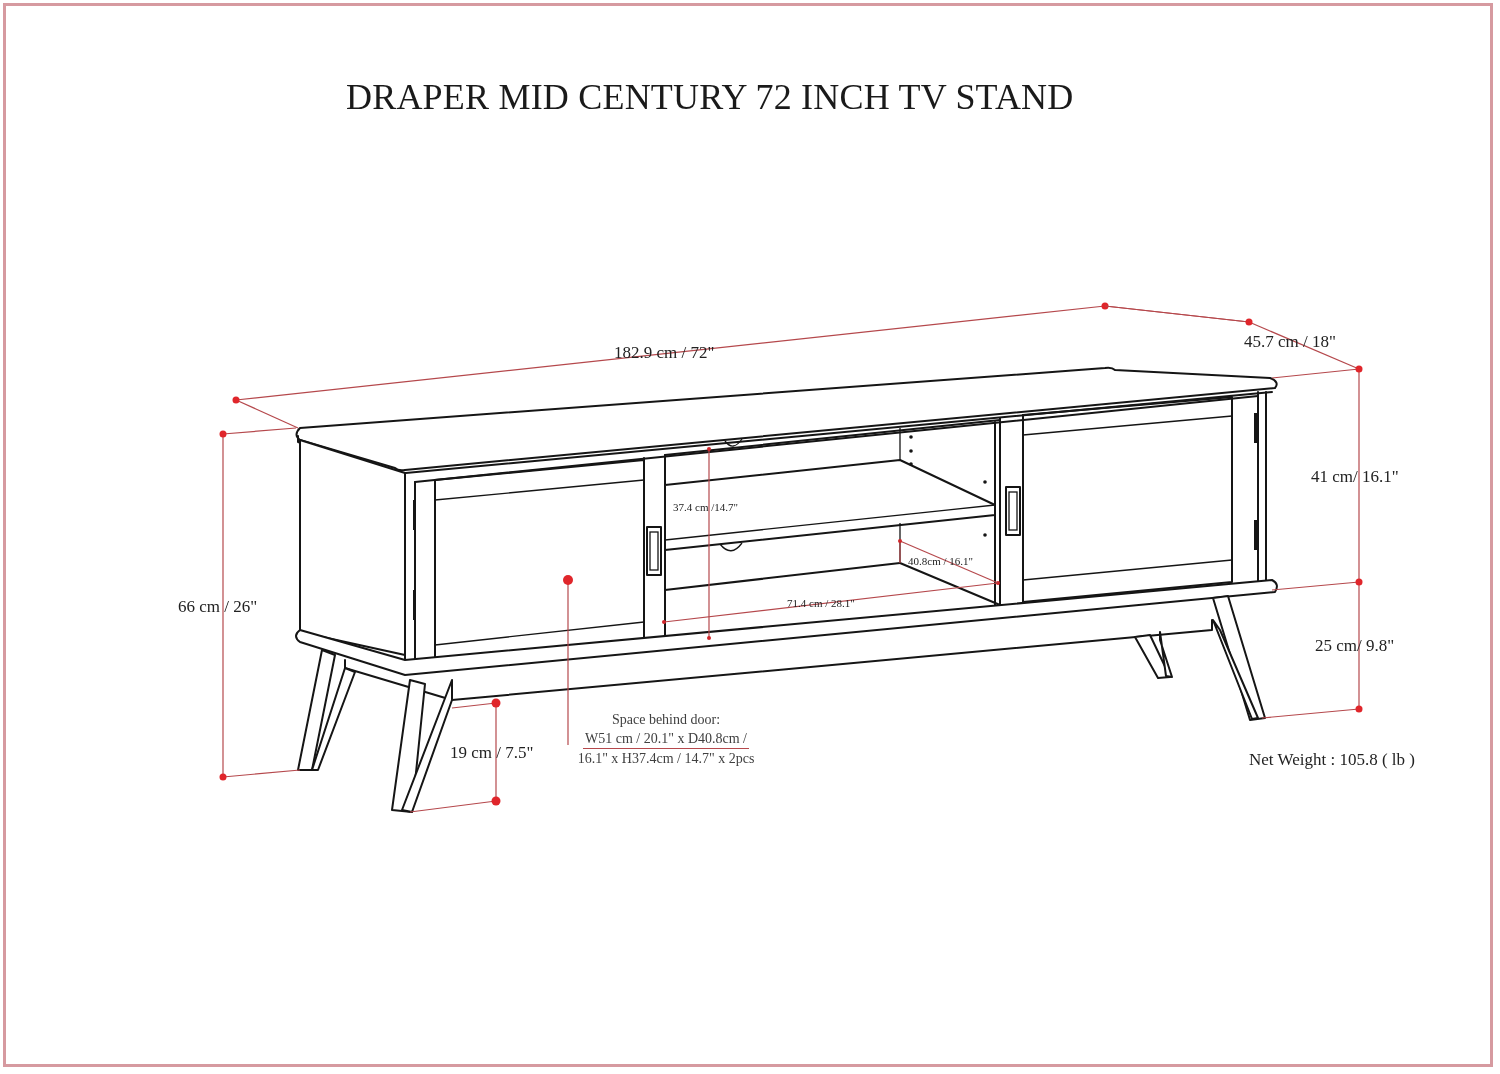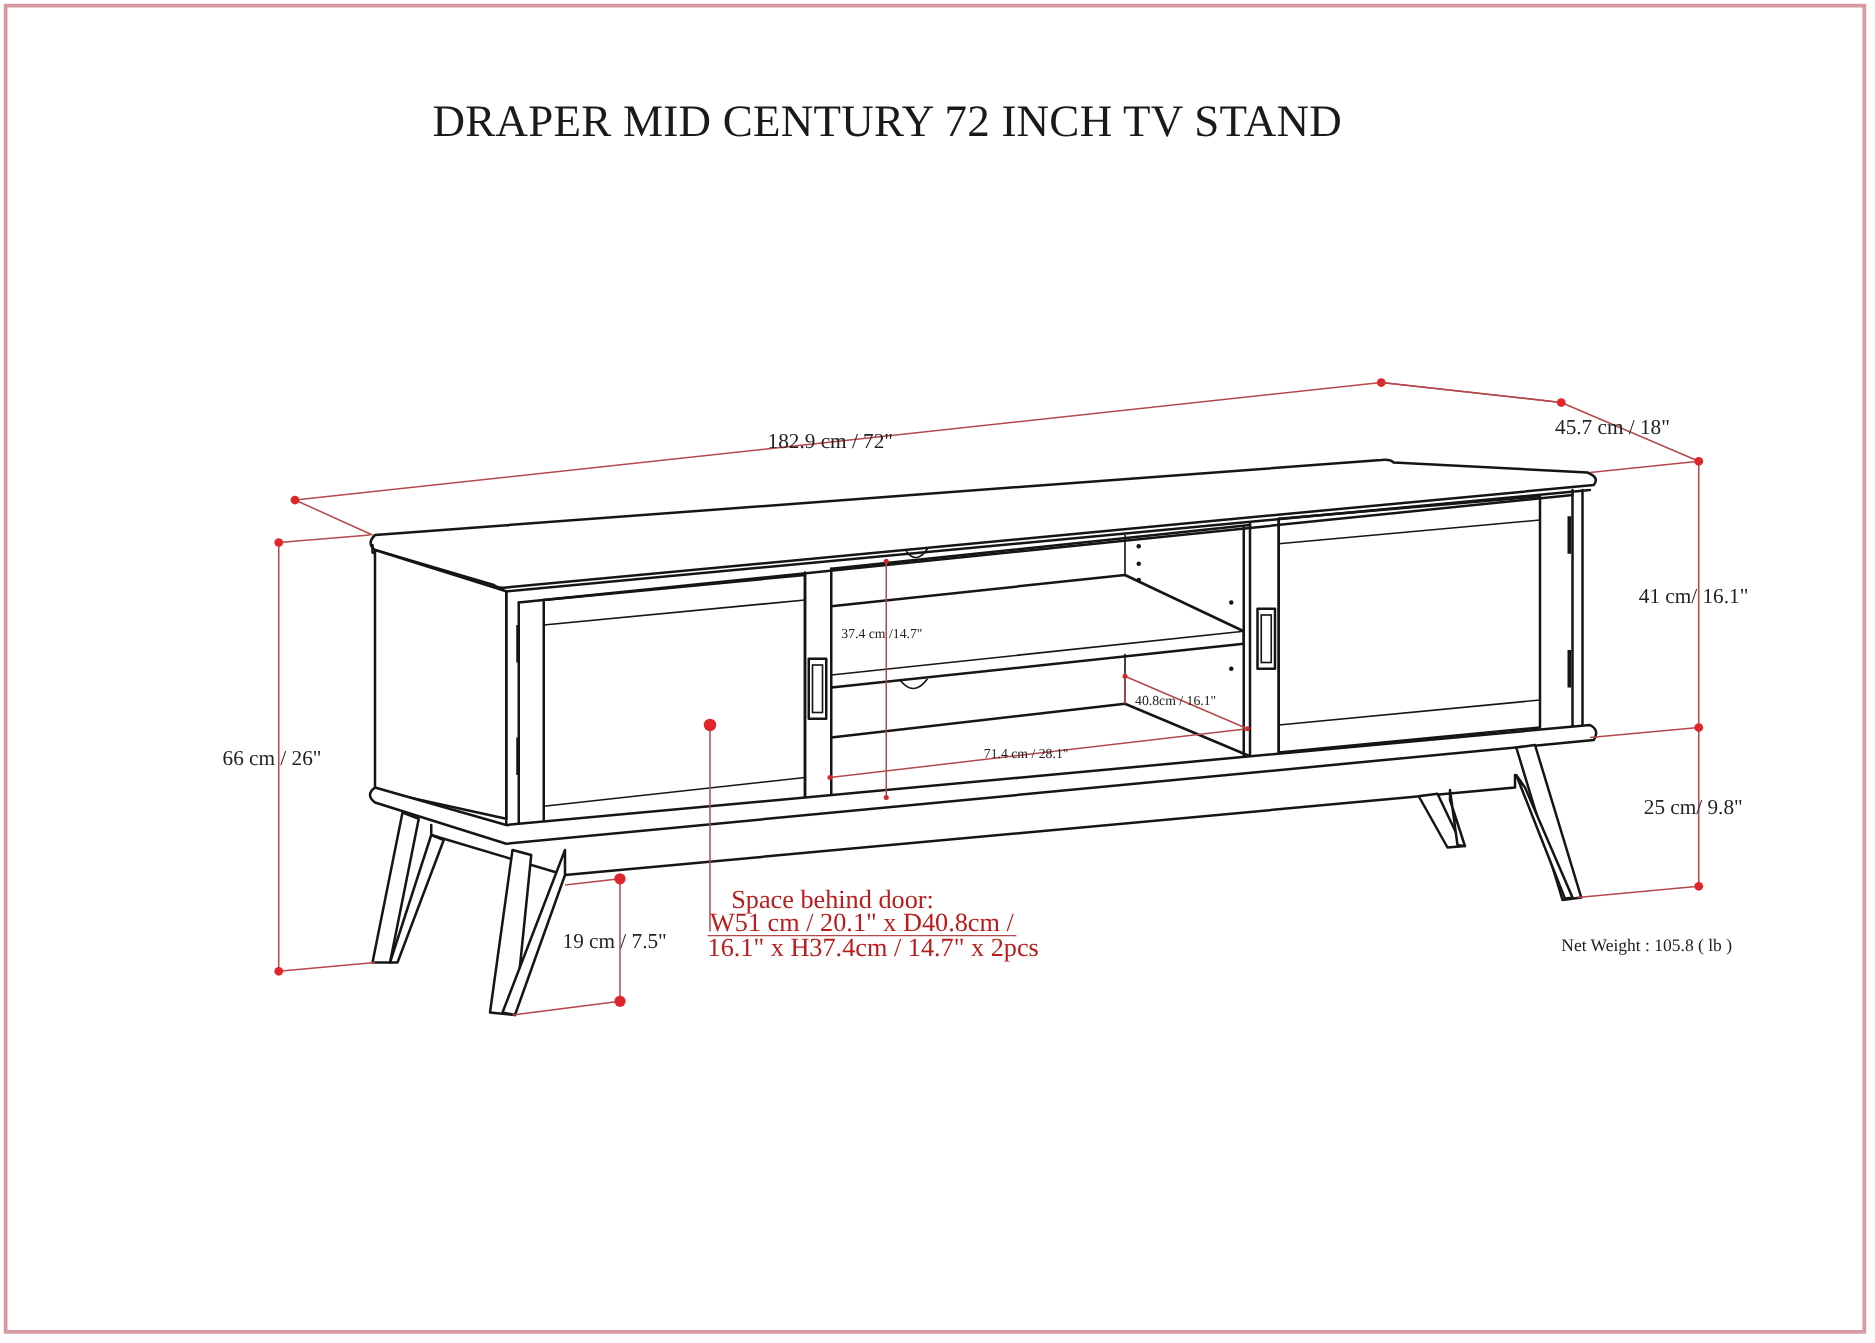--- a/index.html
+++ b/index.html
@@ -3,23 +3,23 @@
 <meta charset="utf-8">
 <style>
   html, body { margin: 0; padding: 0; background: #ffffff; }
   body { width: 1500px; height: 1074px; position: relative; overflow: hidden; font-family: "Liberation Serif", "DejaVu Serif", serif; }
   #frame { position: absolute; left: 3px; top: 3px; width: 1490px; height: 1064px; border: 3px solid #d69aa0; box-sizing: border-box; }
   svg#drawing { position: absolute; left: 0; top: 0; width: 1500px; height: 1074px; }
   .title { position: absolute; left: 346px; top: 76px; font-size: 36px; color: #1a1a1a; letter-spacing: 0.2px; white-space: nowrap; }
   .lbl { position: absolute; color: #222; white-space: nowrap; background: transparent; }
   .lbl-lg { font-size: 17px; }
   .lbl-sm { font-size: 11px; }
-  .note { position: absolute; font-size: 21px; color: #b91c1c; text-align: center; line-height: 19px; white-space: nowrap; }
+  .note { position: absolute; font-size: 14px; color: #404040; text-align: center; line-height: 19px; white-space: nowrap; }
   .note .under { border-bottom: 1.2px solid #b5484c; display: inline-block; padding: 0 2px; }
-  .weight { position: absolute; font-size: 14px; color: #222; white-space: nowrap; }
+  .weight { position: absolute; font-size: 17px; color: #222; white-space: nowrap; }
   .furn { fill: none; stroke: #151515; stroke-width: 2; stroke-linejoin: round; stroke-linecap: round; }
   .furn-thin { fill: none; stroke: #151515; stroke-width: 1.3; }
   .furn-fill { fill: #ffffff; stroke: #151515; stroke-width: 2; stroke-linejoin: round; }
   .dim { fill: none; stroke: #b5484c; stroke-width: 1.2; }
   .dot { fill: #e0262b; }
   .dot-sm { fill: #d1262b; }
 </style>
 </head>
 <body>
 

